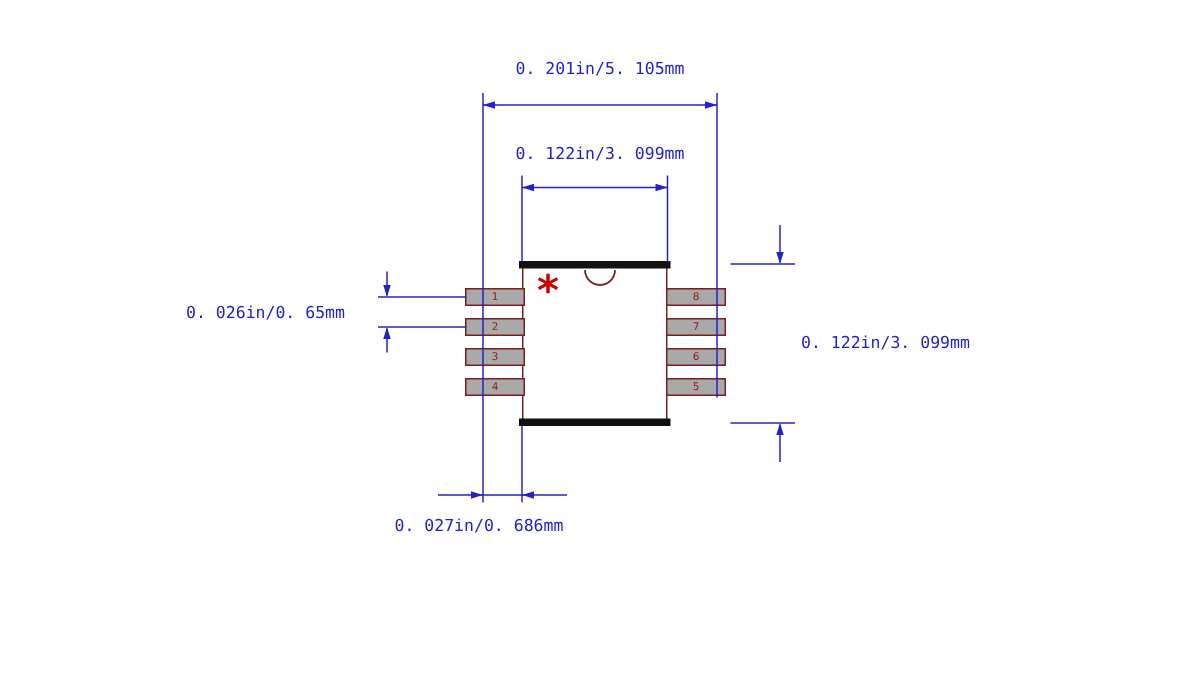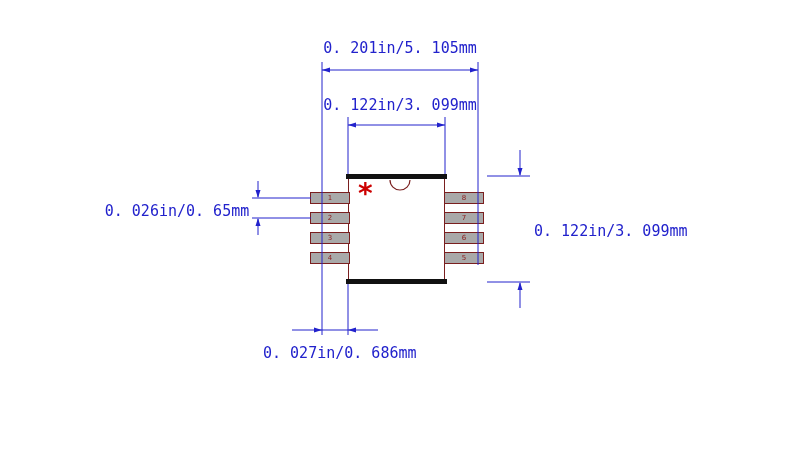--- a/index.html
+++ b/index.html
@@ -68,21 +68,21 @@
     width: 800px; height: 463px;
     z-index: 4;
     pointer-events: none;
   }
   .blue-line { stroke: var(--dim-blue); stroke-width: 1; fill: none; }
   .blue-arrow { fill: var(--dim-blue); stroke: none; }
   .maroon-arc { stroke: var(--outline-maroon); stroke-width: 1.2; fill: none; }
   .dim-label {
     position: absolute;
     color: var(--dim-blue);
-    font-size: 15px;
+    font-size: 11px;
     white-space: nowrap;
     z-index: 5;
   }
 </style>
 </head>
 <body>
 
 <div class="canvas">
 
   <div class="ic-body"></div>
@@ -163,15 +163,15 @@
   </svg>
 
   <div class="dim-label" style="left:322px;top:39px;width:156px;text-align:center">0. 201in/5. 105mm</div>
 
   <div class="dim-label" style="left:322px;top:96px;width:156px;text-align:center">0. 122in/3. 099mm</div>
 
   <div class="dim-label" style="left:104px;top:202px;width:146px;text-align:center">0. 026in/0. 65mm</div>
 
   <div class="dim-label" style="left:534px;top:222px">0. 122in/3. 099mm</div>
 
-  <div class="dim-label" style="left:263px;top:344px;width:146px;text-align:right">0. 027in/0. 686mm</div>
+  <div class="dim-label" style="left:263px;top:344px;width:146px;text-align:left">0. 027in/0. 686mm</div>
 
 </div>
 
 </body></html>

